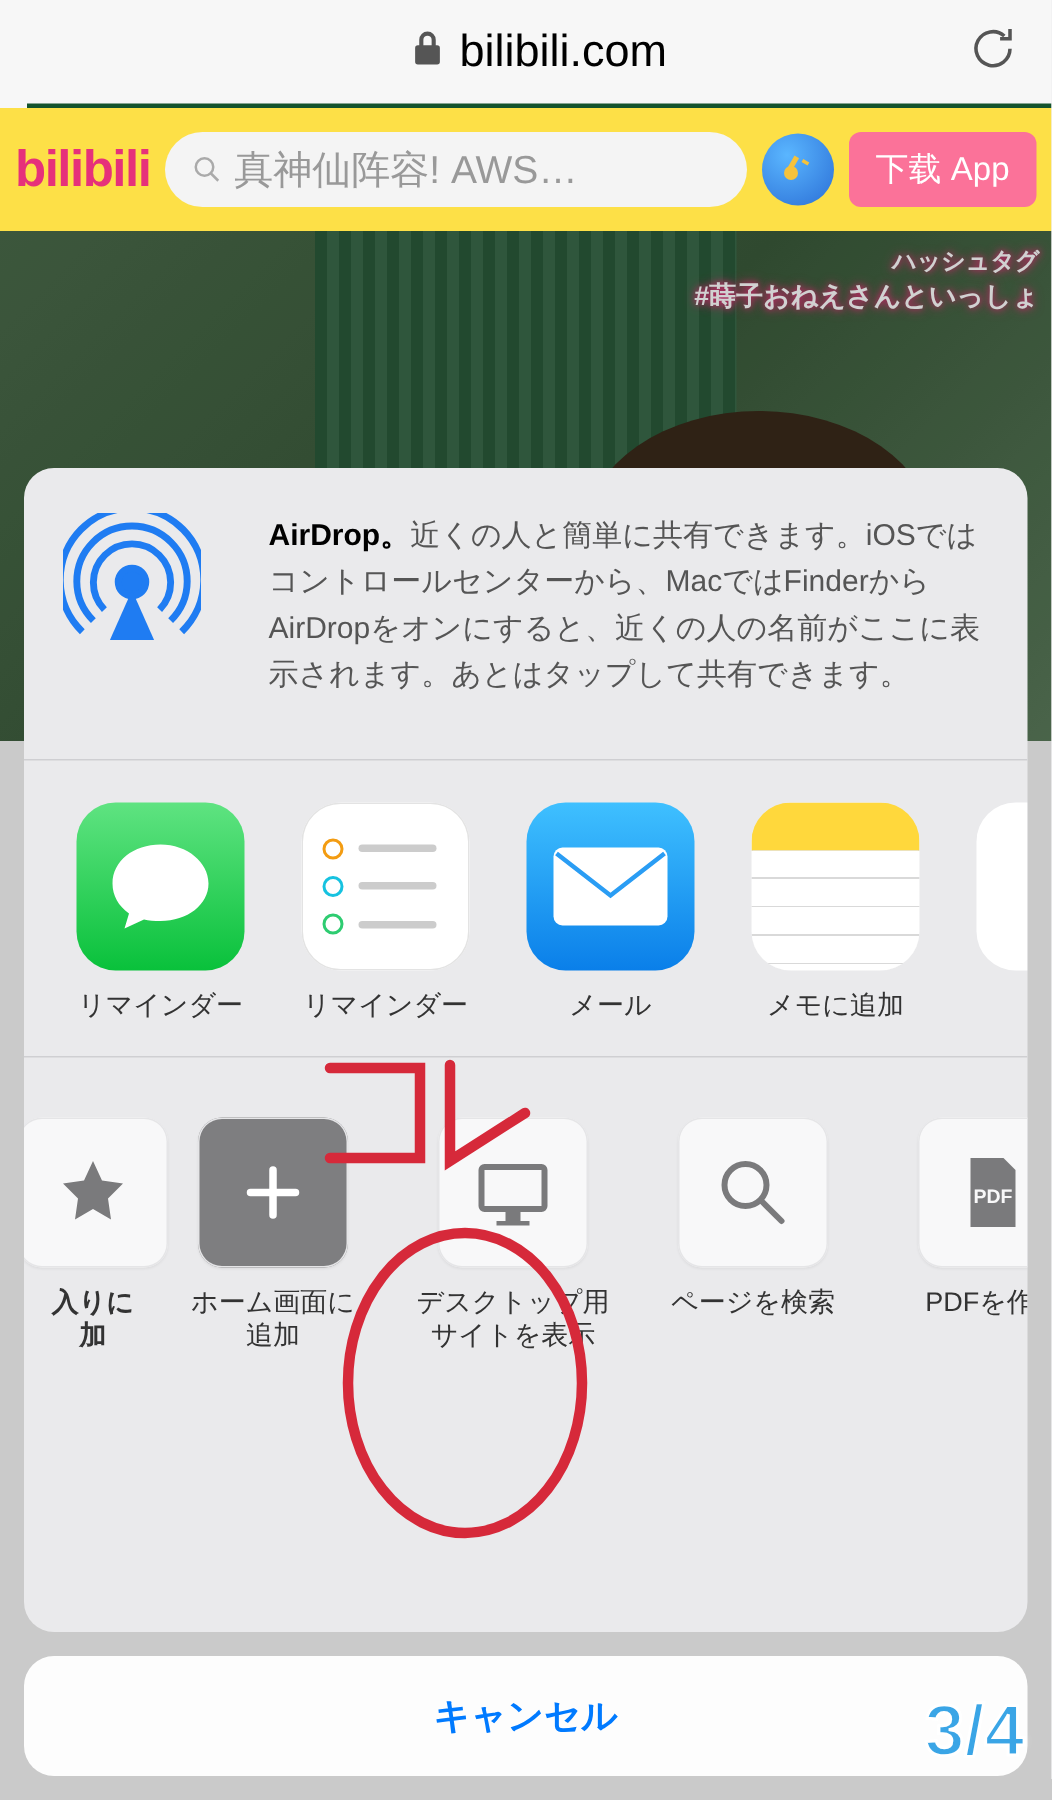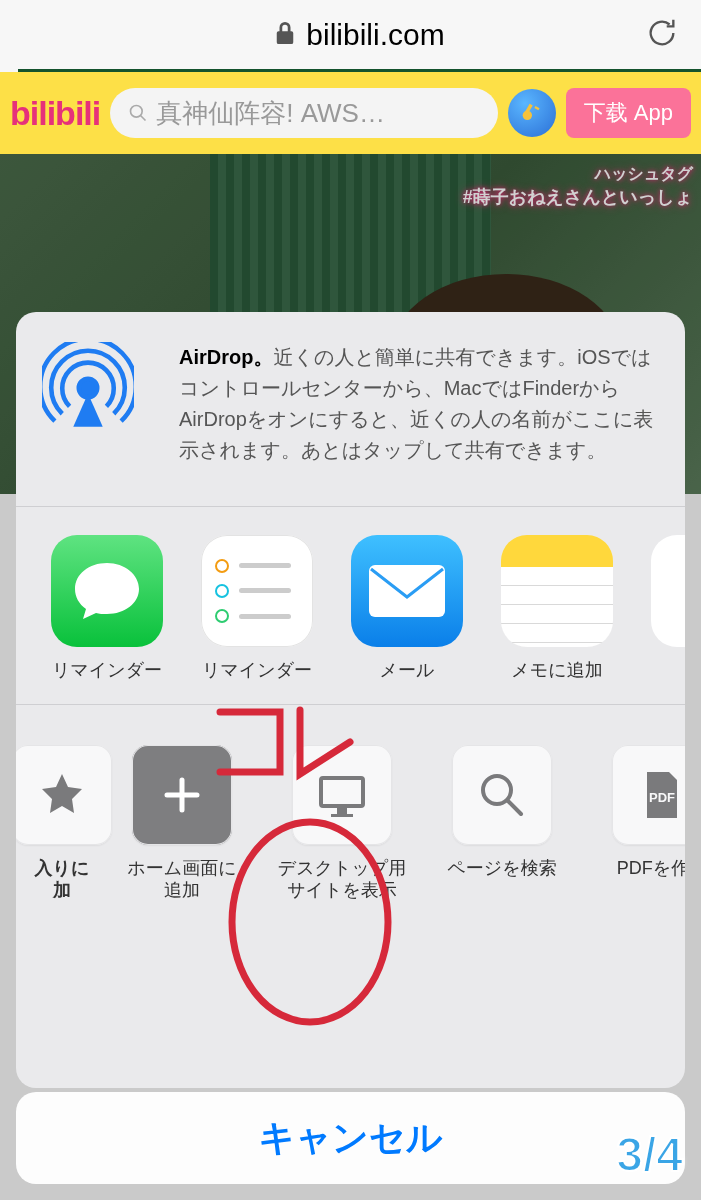--- a/index.html
+++ b/index.html
@@ -252,27 +252,27 @@
 .actions-row .share-item { width: 140px; }
 .actions-row { padding-top: 40px; padding-bottom: 22px; }
 .actions-row .share-item:first-child { width: 60px; margin-left: -10px; font-weight: bold; }
 
 
 .cancel-btn {
   position: absolute;
   left: 16px;
   right: 16px;
   bottom: 16px;
-  height: 92px;
+  height: 80px;
   background: #fdfdfd;
   border-radius: 20px;
   display: flex;
   align-items: center;
   justify-content: center;
-  font-size: 36px;
+  font-size: 24px;
   font-weight: 600;
   color: #007aff;
 }
 
 
 .page-counter {
   position: absolute;
   right: 18px;
   bottom: 18px;
   font-size: 48px;

